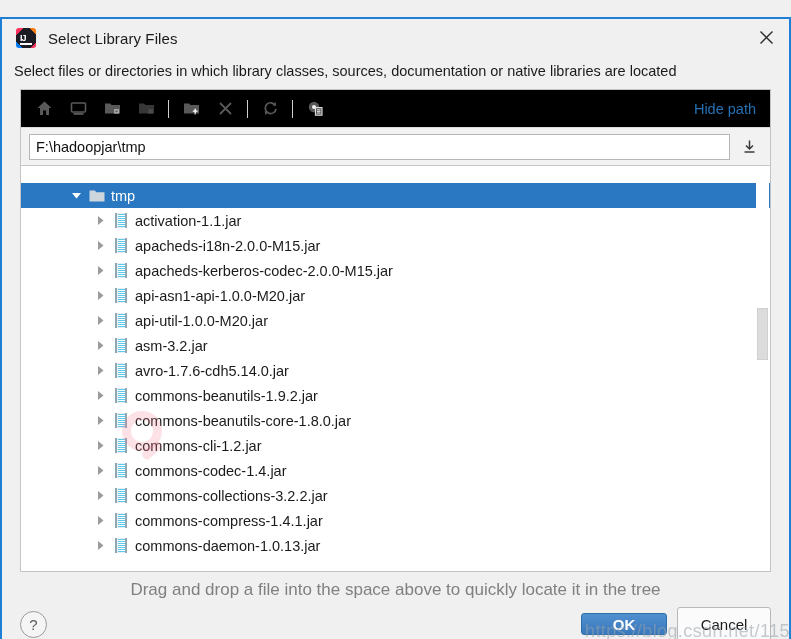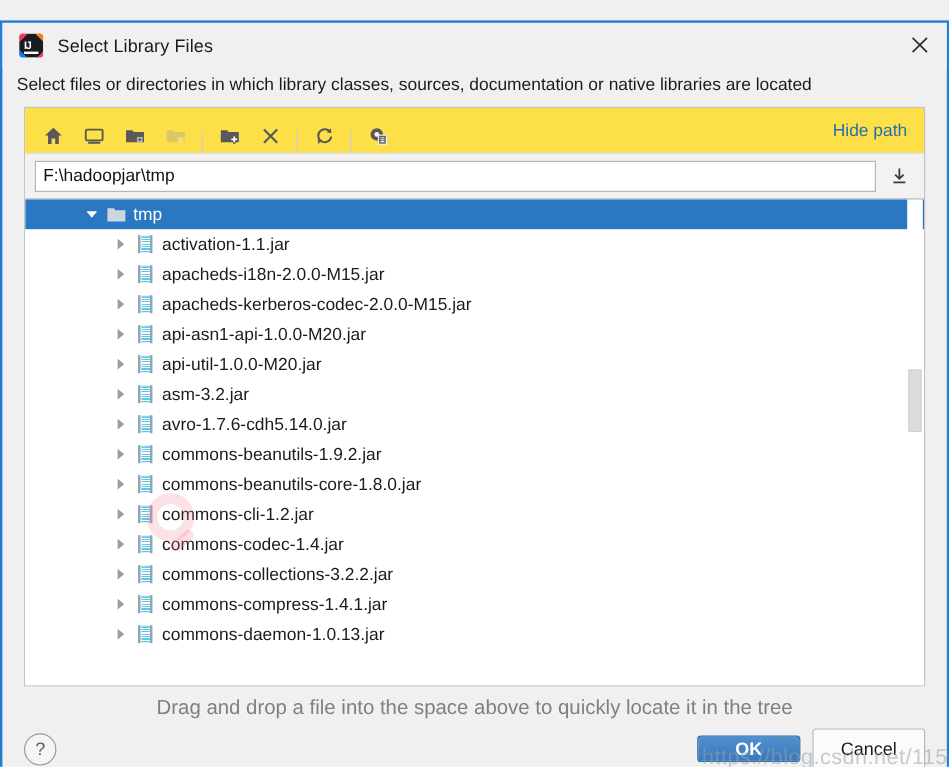--- a/index.html
+++ b/index.html
@@ -84,24 +84,24 @@
     position: relative;
     margin: 0 18px;
     height: 483px;
     background: #ffffff;
     border: 1px solid #c4c4c4;
   }
 
   
   #toolbar {
     height: 38px;
-    background: #fde047;
+    background: #000000;
     border-bottom: 1px solid #dcdcdc;
     display: flex;
-    align-items: flex-end;
+    align-items: center;
     padding: 0 6px;
     position: relative;
   }
   .tb-btn {
     width: 30px; height: 28px;
     display: flex; align-items: center; justify-content: center;
     cursor: default;
     margin: 0 2px;
   }
   .tb-btn.disabled { opacity: 0.35; }
@@ -148,21 +148,21 @@
 
   
   #tree-wrap {
     position: relative;
     height: 405px;
     overflow: hidden;
     background: #fff;
   }
   #tree {
     position: absolute;
-    left: 0; top: 0; right: 0;
+    left: 0; top: 17px; right: 0;
   }
   .tree-row {
     height: 25px;
     display: flex;
     align-items: center;
     font-size: 14.5px;
     color: #1b1b1b;
     white-space: nowrap;
     cursor: default;
     padding-right: 14px;

